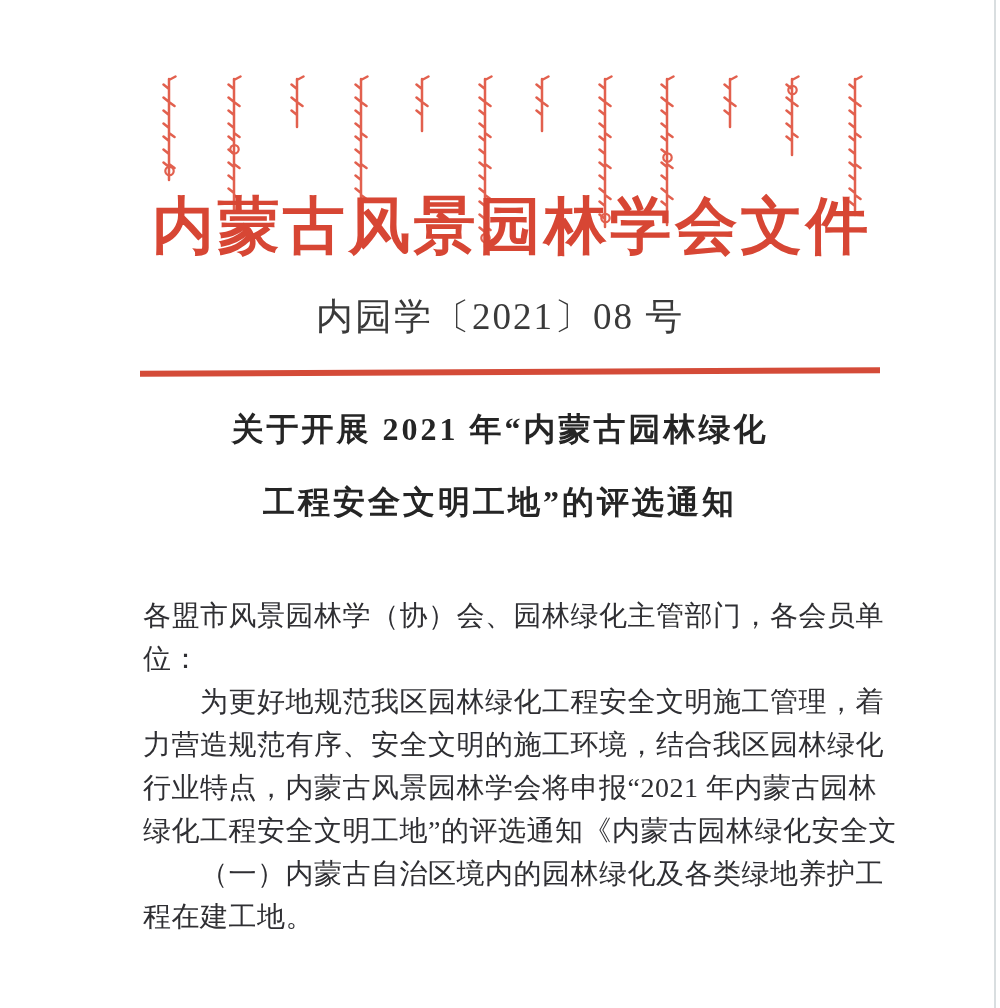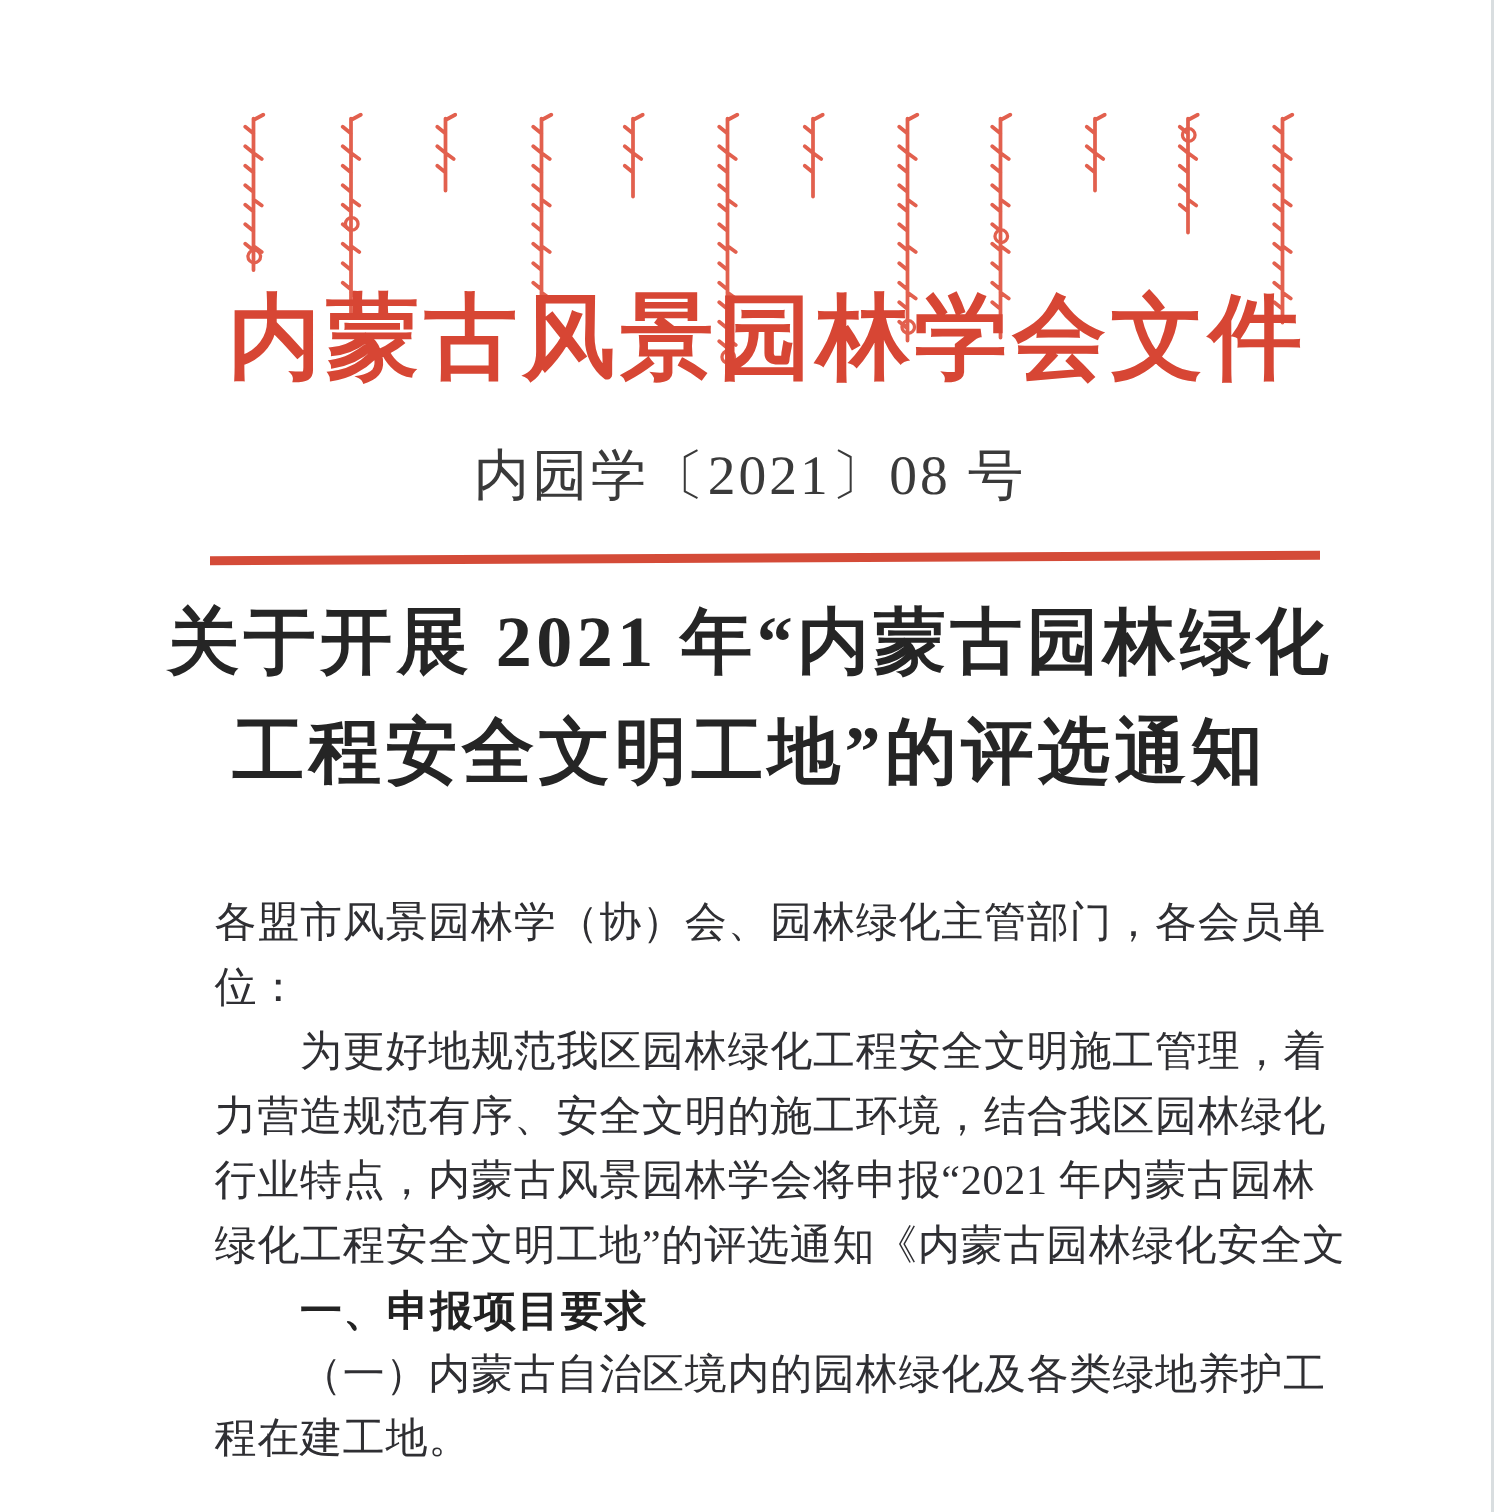--- a/index.html
+++ b/index.html
@@ -33,21 +33,21 @@
   
   .red-divider{
     position:absolute;top:369px;left:140px;width:740px;height:6px;
     transform:rotate(-0.28deg);
   }
   
   .doc-title{
     position:absolute;top:404px;left:0;width:100%;
     text-align:center;color:#252525;
     font-family:"Liberation Serif", serif;
-    font-weight:700;font-size:48px;
+    font-weight:700;font-size:32px;
   }
   .doc-title .t-line{height:50px;line-height:50px;letter-spacing:3px;white-space:nowrap;}
   .doc-title .t-line + .t-line{margin-top:23px;}
   
   .body-text{
     position:absolute;top:594px;left:143px;width:724px;
     color:#2f2f33;
     font-size:28px;
     font-family:"Liberation Serif", serif;
   }
@@ -138,20 +138,19 @@
     <div class="t-line">工程安全文明工地”的评选通知</div>
   </div>
 
   <div class="body-text" id="body-text">
       <div class="body-line">各盟市风景园林学（协）会、园林绿化主管部门，各会员单</div>
       <div class="body-line">位：</div>
       <div class="body-line indent">为更好地规范我区园林绿化工程安全文明施工管理，着</div>
       <div class="body-line">力营造规范有序、安全文明的施工环境，结合我区园林绿化</div>
       <div class="body-line">行业特点，内蒙古风景园林学会将申报“2021 年内蒙古园林</div>
       <div class="body-line">绿化工程安全文明工地”的评选通知《内蒙古园林绿化安全文</div>
-      <div class="body-line indent bold">一、申报项目要求</div>
       <div class="body-line indent">（一）内蒙古自治区境内的园林绿化及各类绿地养护工</div>
       <div class="body-line">程在建工地。</div>
     </div>
 
   <div class="scan-edge"></div>
 
 </div>
 
 </body></html>

